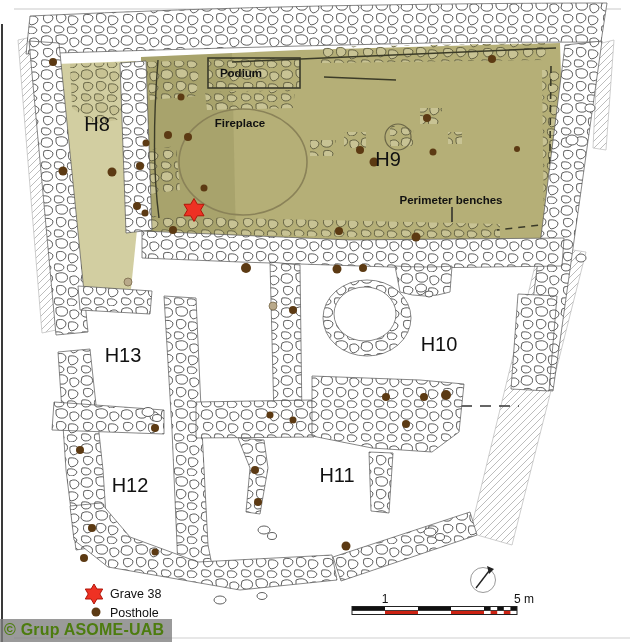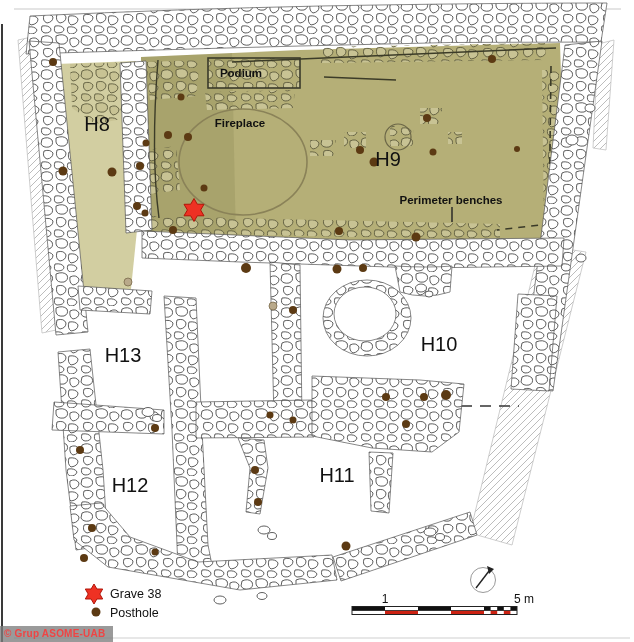--- a/index.html
+++ b/index.html
@@ -6,21 +6,21 @@
   body{width:634px;height:642px;position:relative;overflow:hidden;
        font-family:"Liberation Sans", sans-serif;}
   .stage{position:absolute;inset:0;}
   svg{display:block;}
   text{fill:#111;}
   .room-label{font-size:20px;font-weight:400;}
   .feature-label{font-size:11.5px;font-weight:700;}
   .legend-label{font-size:12.5px;}
   .scale-label{font-size:12px;}
   .watermark{position:absolute;left:0;bottom:0;background:rgba(125,125,125,.78);
-     color:#ef4444;font-weight:700;font-size:10px;padding:2px 8px 3px 4px;
+     color:#4d7c0f;font-weight:700;font-size:16px;padding:2px 8px 3px 4px;
      letter-spacing:.2px;}
 </style>
 </head>
 <body>
 
 <div class="stage">
 <svg viewBox="0 0 634 642" width="634" height="642">
   <defs>
     <pattern id="stones" width="40" height="34" patternUnits="userSpaceOnUse">
       <rect width="40" height="34" fill="#ffffff"></rect>

